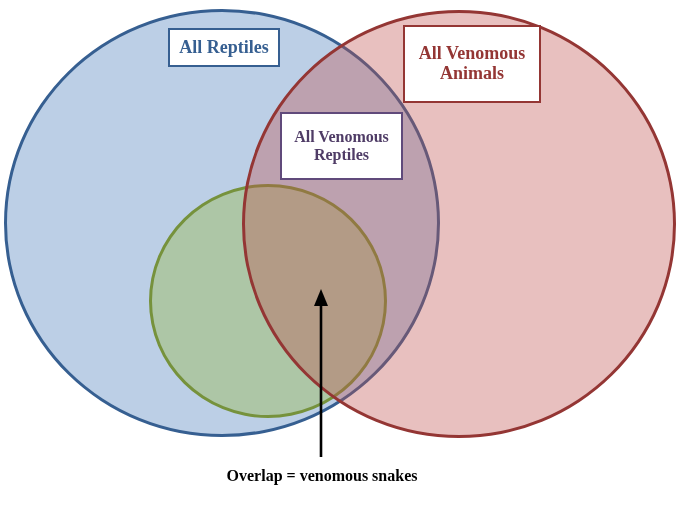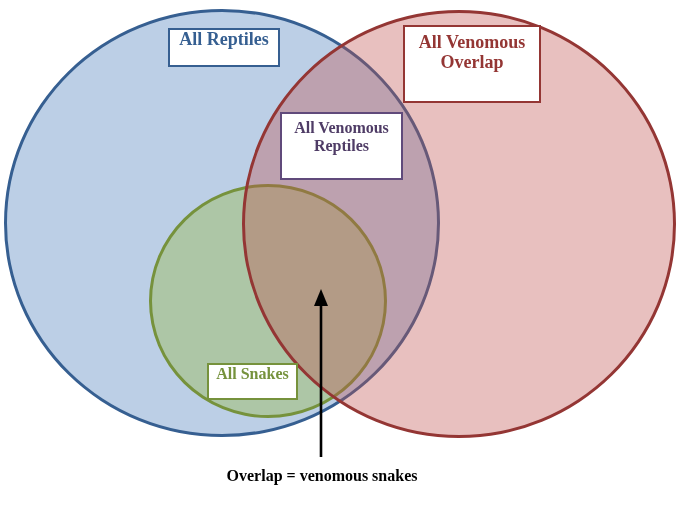--- a/index.html
+++ b/index.html
@@ -38,21 +38,21 @@
     border: 3px solid #943634;
     background: rgba(192,80,77,0.36);
   }
   .label-box {
     position: absolute;
     background: #ffffff;
     box-sizing: border-box;
     display: flex;
     flex-direction: column;
     align-items: center;
-    justify-content: flex-start;
+    justify-content: center;
     text-align: center;
     font-weight: bold;
     line-height: 1.1;
     z-index: 5;
   }
   .label-reptiles {
     left: 168px; top: 28px;
     width: 112px; height: 39px;
     border: 2px solid #365F91;
     color: #365F91;
@@ -107,31 +107,28 @@
   <div class="circle circle-snakes"></div>
 
   <div class="circle circle-venomous"></div>
 
   <div class="label-box label-reptiles">
     <span>All Reptiles</span>
   </div>
 
   <div class="label-box label-venomous-animals">
     <span>All Venomous</span>
-    <span>Overlap</span>
+    <span>Animals</span>
   </div>
 
   <div class="label-box label-venomous-reptiles">
     <span>All Venomous</span>
     <span>Reptiles</span>
   </div>
 
-  <div class="label-box label-snakes">
-    <span>All Snakes</span>
-  </div>
 
   <svg class="arrow" width="26" height="170" viewBox="0 0 26 170">
     <polygon points="13,0 6,17 20,17" fill="#000000"></polygon>
     <line x1="13" y1="12" x2="13" y2="168" stroke="#000000" stroke-width="2.6"></line>
   </svg>
 
   <div class="caption">Overlap = venomous snakes</div>
 
 </div>
 

